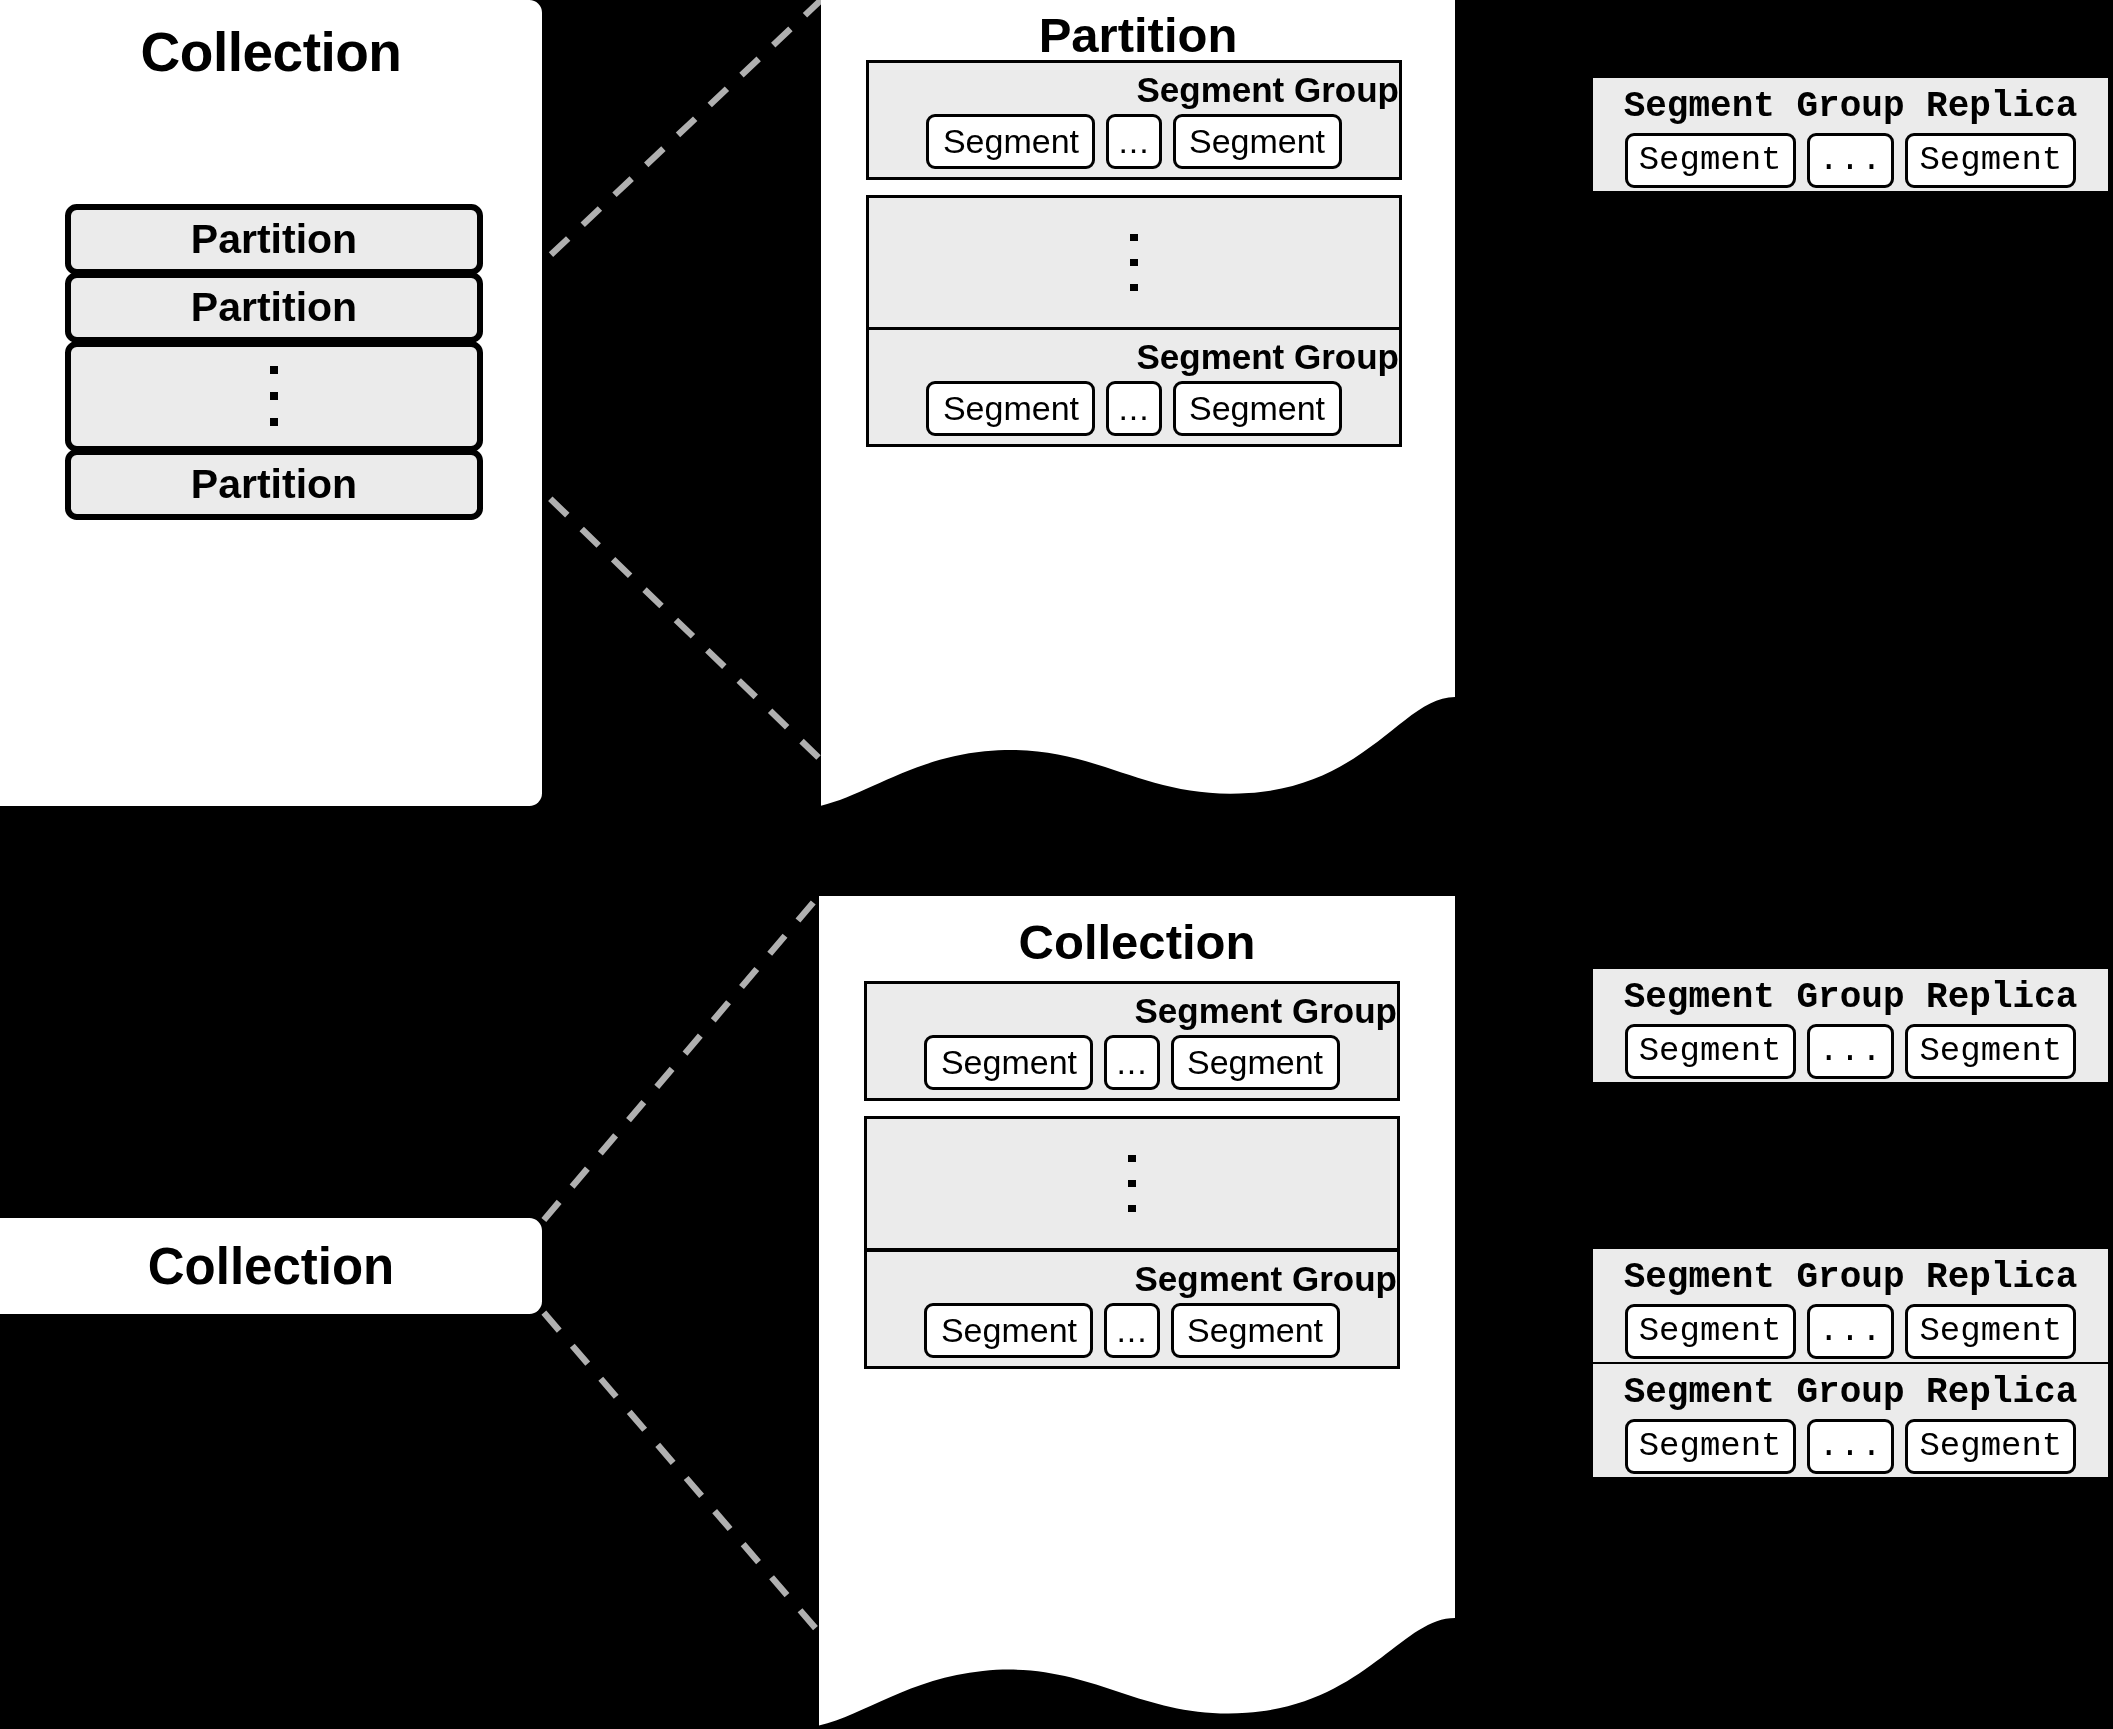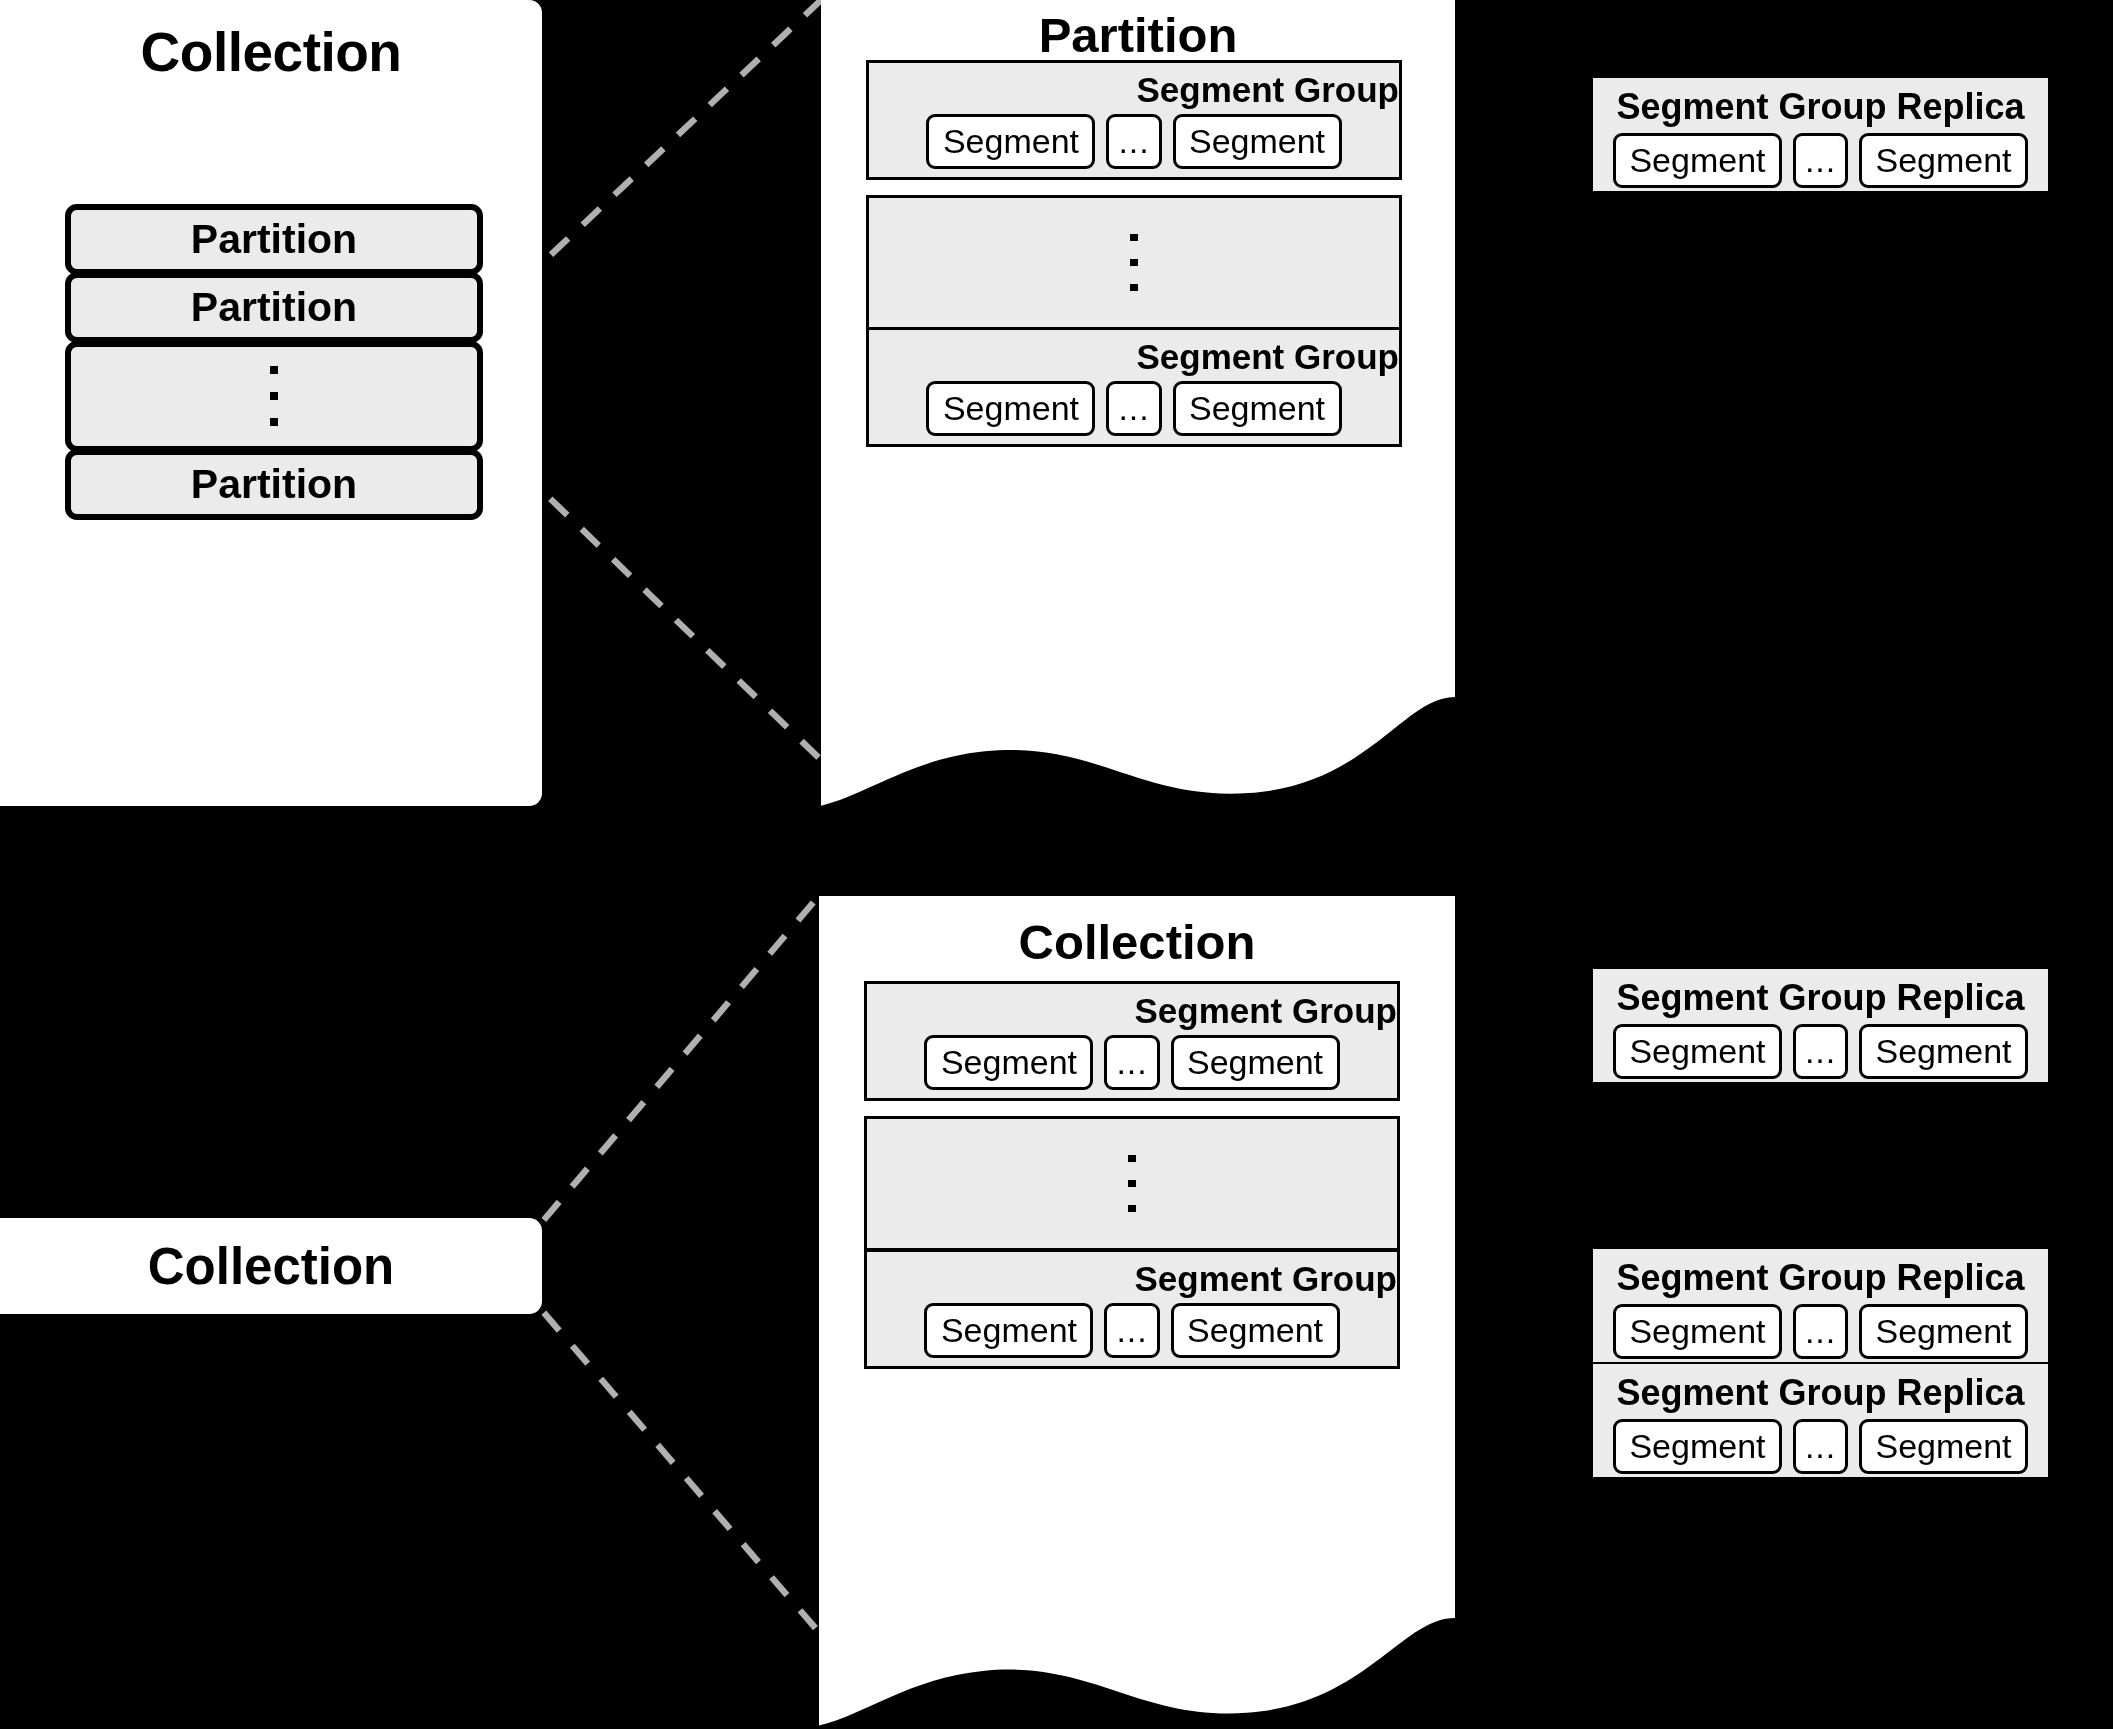--- a/index.html
+++ b/index.html
@@ -178,21 +178,22 @@
     align-items: center;
     justify-content: center;
   }
 
   
   .replica {
     position: absolute;
     box-sizing: border-box;
     background: #ebebeb;
     left: 1593px;
-    width: 455px;
+    width: 515px;
+    font-family: Liberation Mono, monospace;
   }
   .replica .replica-title {
     text-align: center;
     font-weight: bold;
     font-size: 36px;
     color: #000000;
     line-height: 44px;
     padding-top: 7.3px;
   }
   #replica-1 { top: 78px;   height: 113px; }

